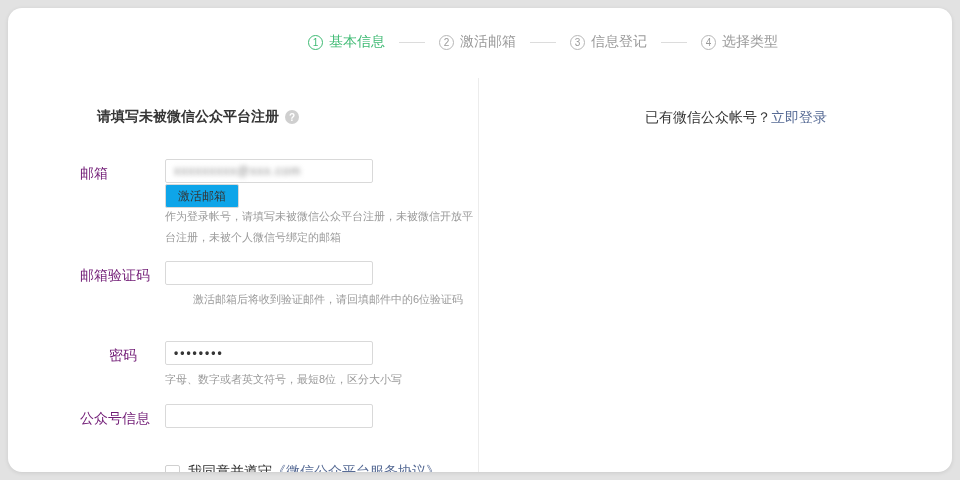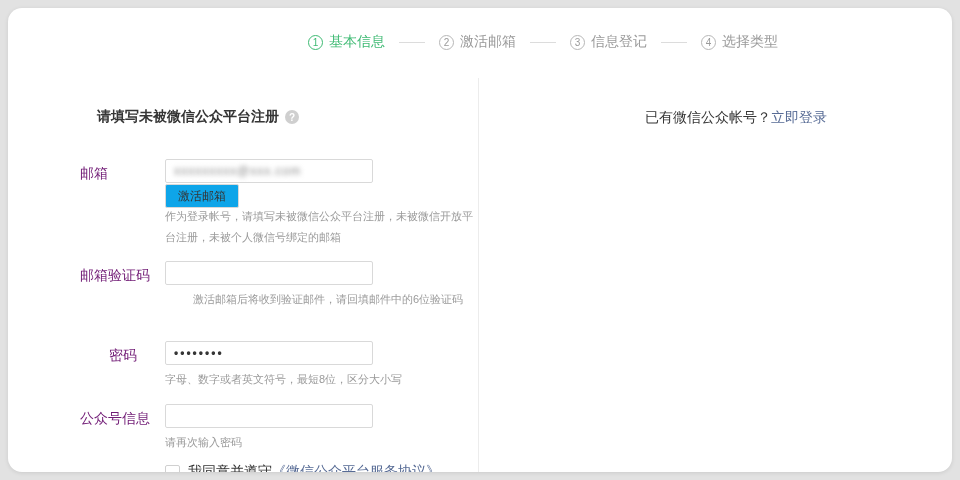--- a/index.html
+++ b/index.html
@@ -133,21 +133,20 @@
   <div class="f-label" style="top:258px;">邮箱验证码</div>
   <input class="input-box" style="top: 253px;" type="text" value="">
   <div class="help" style="top:281px;margin-left:28px;">激活邮箱后将收到验证邮件，请回填邮件中的6位验证码</div>
 
   <div class="f-label" style="top:338px;margin-left:29px;">密码</div>
   <input class="input-box pwd" style="top: 333px;" type="text" value="••••••••">
   <div class="help" style="top:361px;">字母、数字或者英文符号，最短8位，区分大小写</div>
 
   <div class="f-label" style="top:401px;">公众号信息</div>
   <input class="input-box" style="top: 396px;" type="text" value="">
-  <div class="help" style="top:424px;">请再次输入密码</div>
 
   <div class="agreement">
     <span class="checkbox"></span>
     <span>我同意并遵守</span>
     <a class="agree-link">《微信公众平台服务协议》</a>
   </div>
 
   <div class="login-line">
     <span>已有微信公众帐号？</span><a class="login-link">立即登录</a>
   </div>

